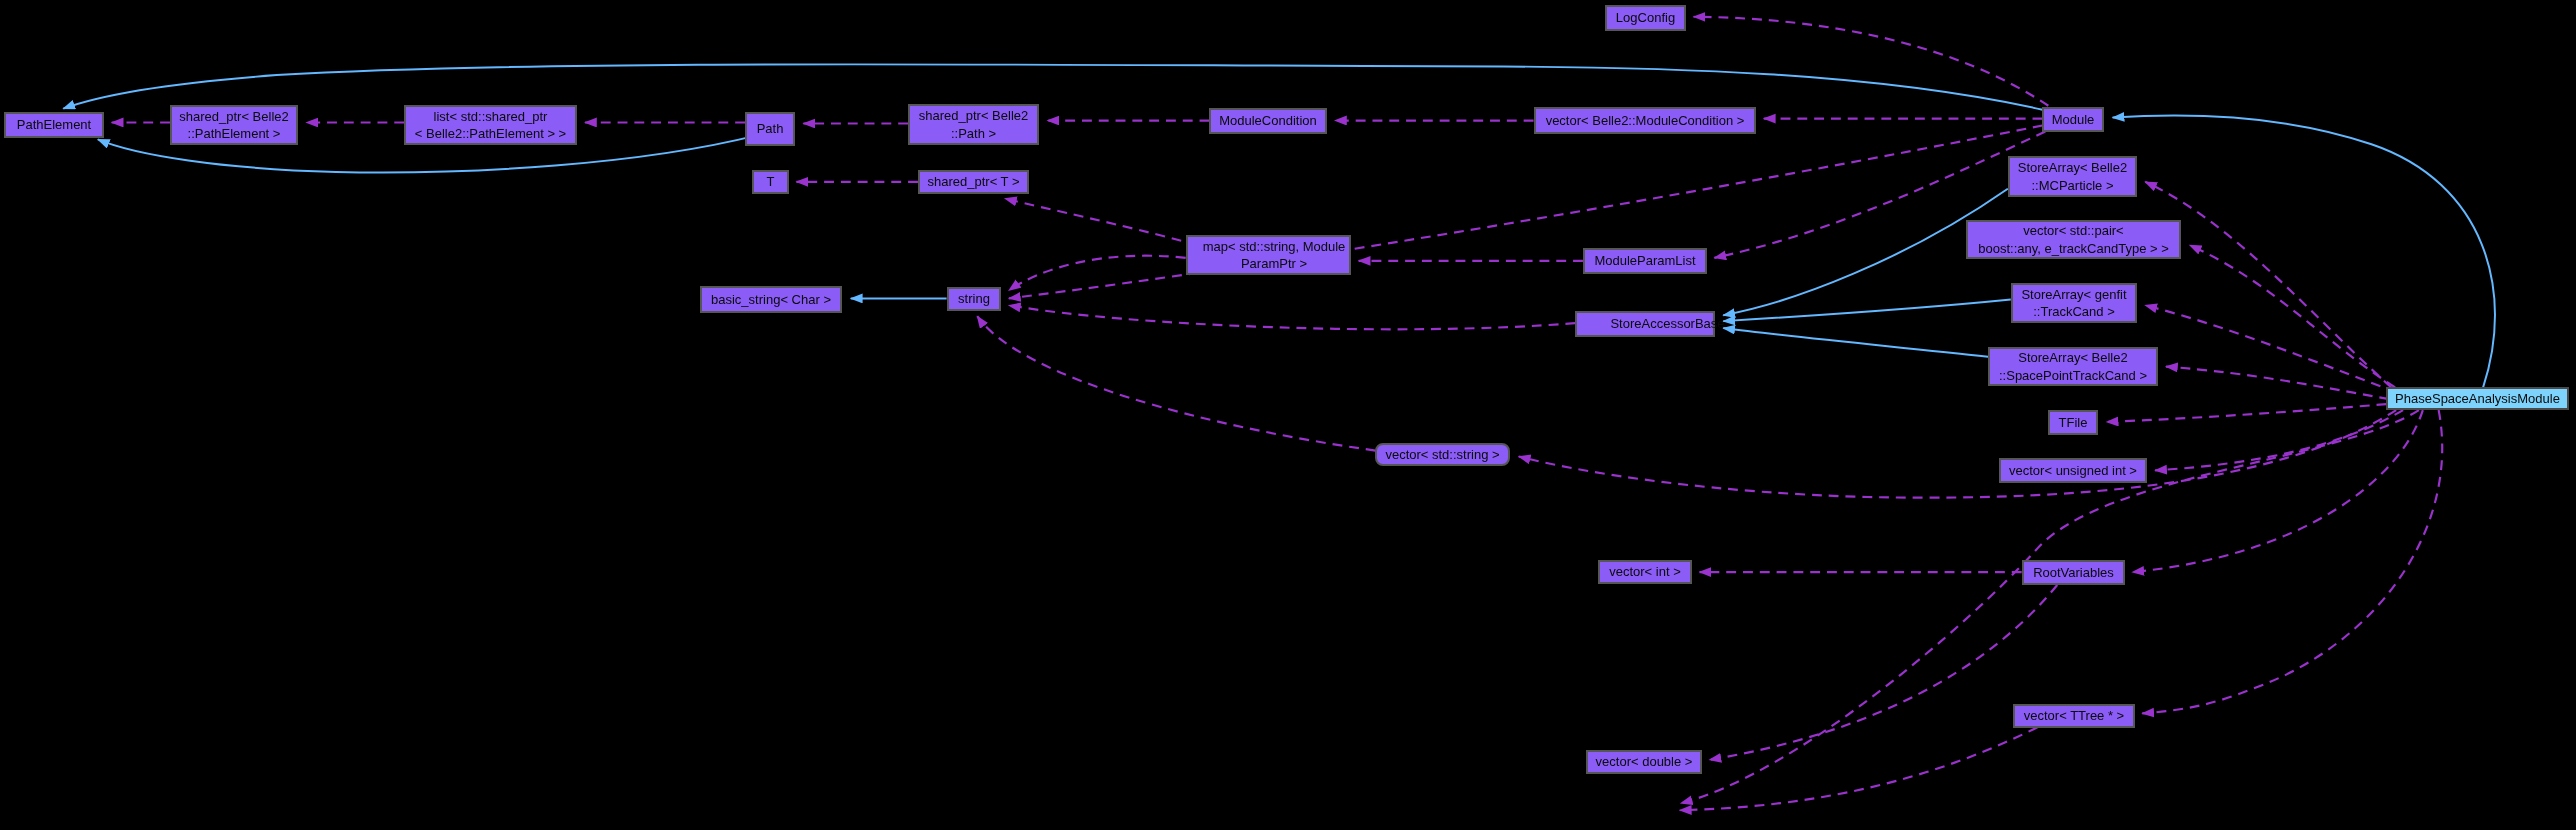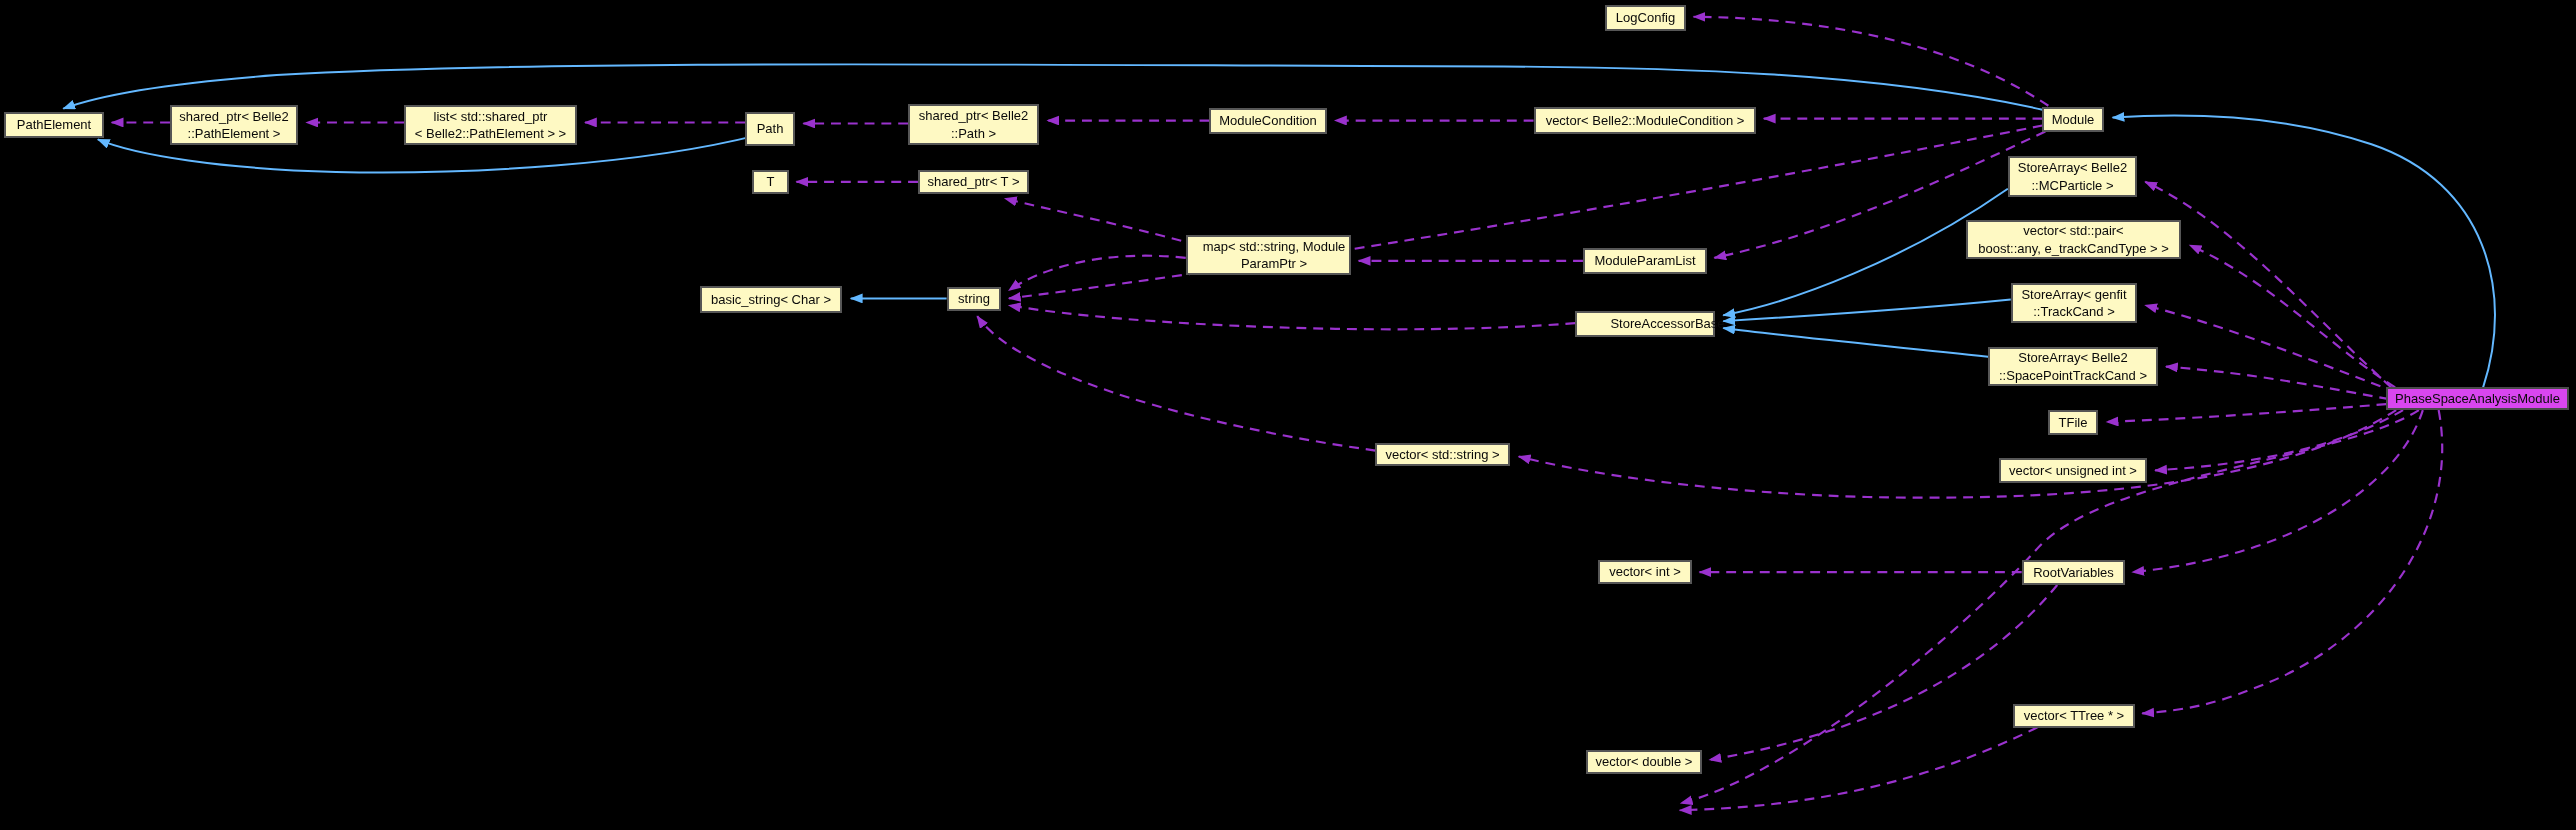--- a/index.html
+++ b/index.html
@@ -3,26 +3,26 @@
 <meta charset="utf-8">
 <style>
   html,body{margin:0;padding:0;background:#000;}
   .canvas{
     position:relative;width:2576px;height:830px;background:#000;
     font-family:"Liberation Sans",sans-serif;overflow:hidden;
   }
   svg.edges{position:absolute;left:0;top:0;z-index:1;}
   .node{
     position:absolute;box-sizing:border-box;z-index:2;
-    background:#fef9c3;border:2px solid #565656;color:#0a0a0a;
+    background:#8b5cf6;border:2px solid #565656;color:#0a0a0a;
     display:flex;align-items:center;justify-content:center;
     text-align:center;font-size:13px;line-height:1.32;white-space:pre-line;
     padding:1px 3px;cursor:pointer;
   }
-  .node.focus{background:#d946ef;border-color:#4a4a4a;cursor:default;}
+  .node.focus{background:#7dd3fc;border-color:#4a4a4a;cursor:default;}
 </style>
 </head>
 <body>
 
 <div class="canvas">
 
   <svg class="edges" width="2576" height="830" viewBox="0 0 2607 840">
     <defs>
       <marker id="arrowBlue" markerUnits="userSpaceOnUse" markerWidth="16" markerHeight="14" refX="12" refY="5" orient="auto">
         <path d="M0,0 L13,5 L0,10 Z" fill="#63b8ff"></path>
@@ -94,21 +94,21 @@
   <div class="node" style="left:2008px;top:156px;width:129px;height:41px;"><span>StoreArray&lt; Belle2
 ::MCParticle &gt;</span></div>
   <div class="node" style="left:1966px;top:220px;width:215px;height:39px;"><span>vector&lt; std::pair&lt;
 boost::any, e_trackCandType &gt; &gt;</span></div>
   <div class="node" style="left:2011px;top:283px;width:126px;height:40px;"><span>StoreArray&lt; genfit
 ::TrackCand &gt;</span></div>
   <div class="node" style="left:1988px;top:347px;width:170px;height:39px;"><span>StoreArray&lt; Belle2
 ::SpacePointTrackCand &gt;</span></div>
   <div class="node" style="left:2048px;top:410px;width:50px;height:25px;"><span>TFile</span></div>
   <div class="node" style="left:1999px;top:458px;width:148px;height:25px;"><span>vector&lt; unsigned int &gt;</span></div>
-  <div class="node" style="left:1375px;top:443px;width:135px;height:23px;"><span>vector&lt; std::string &gt;</span></div>
+  <div class="node" style="left:1375px;top:443px;width:135px;height:23px;border-radius:8px;"><span>vector&lt; std::string &gt;</span></div>
   <div class="node" style="left:1598px;top:560px;width:94px;height:24px;"><span>vector&lt; int &gt;</span></div>
   <div class="node" style="left:2022px;top:560px;width:103px;height:25px;"><span>RootVariables</span></div>
   <div class="node" style="left:2013px;top:704px;width:122px;height:24px;"><span>vector&lt; TTree * &gt;</span></div>
   <div class="node" style="left:1586px;top:750px;width:116px;height:24px;"><span>vector&lt; double &gt;</span></div>
   <div class="node" style="left:1617px;top:798px;width:55px;height:24px;margin-top:42px;"><span>TTree</span></div>
   <div class="node focus" style="left:2386px;top:387px;width:183px;height:23px;"><span>PhaseSpaceAnalysisModule</span></div>
 
 </div>
 
 

